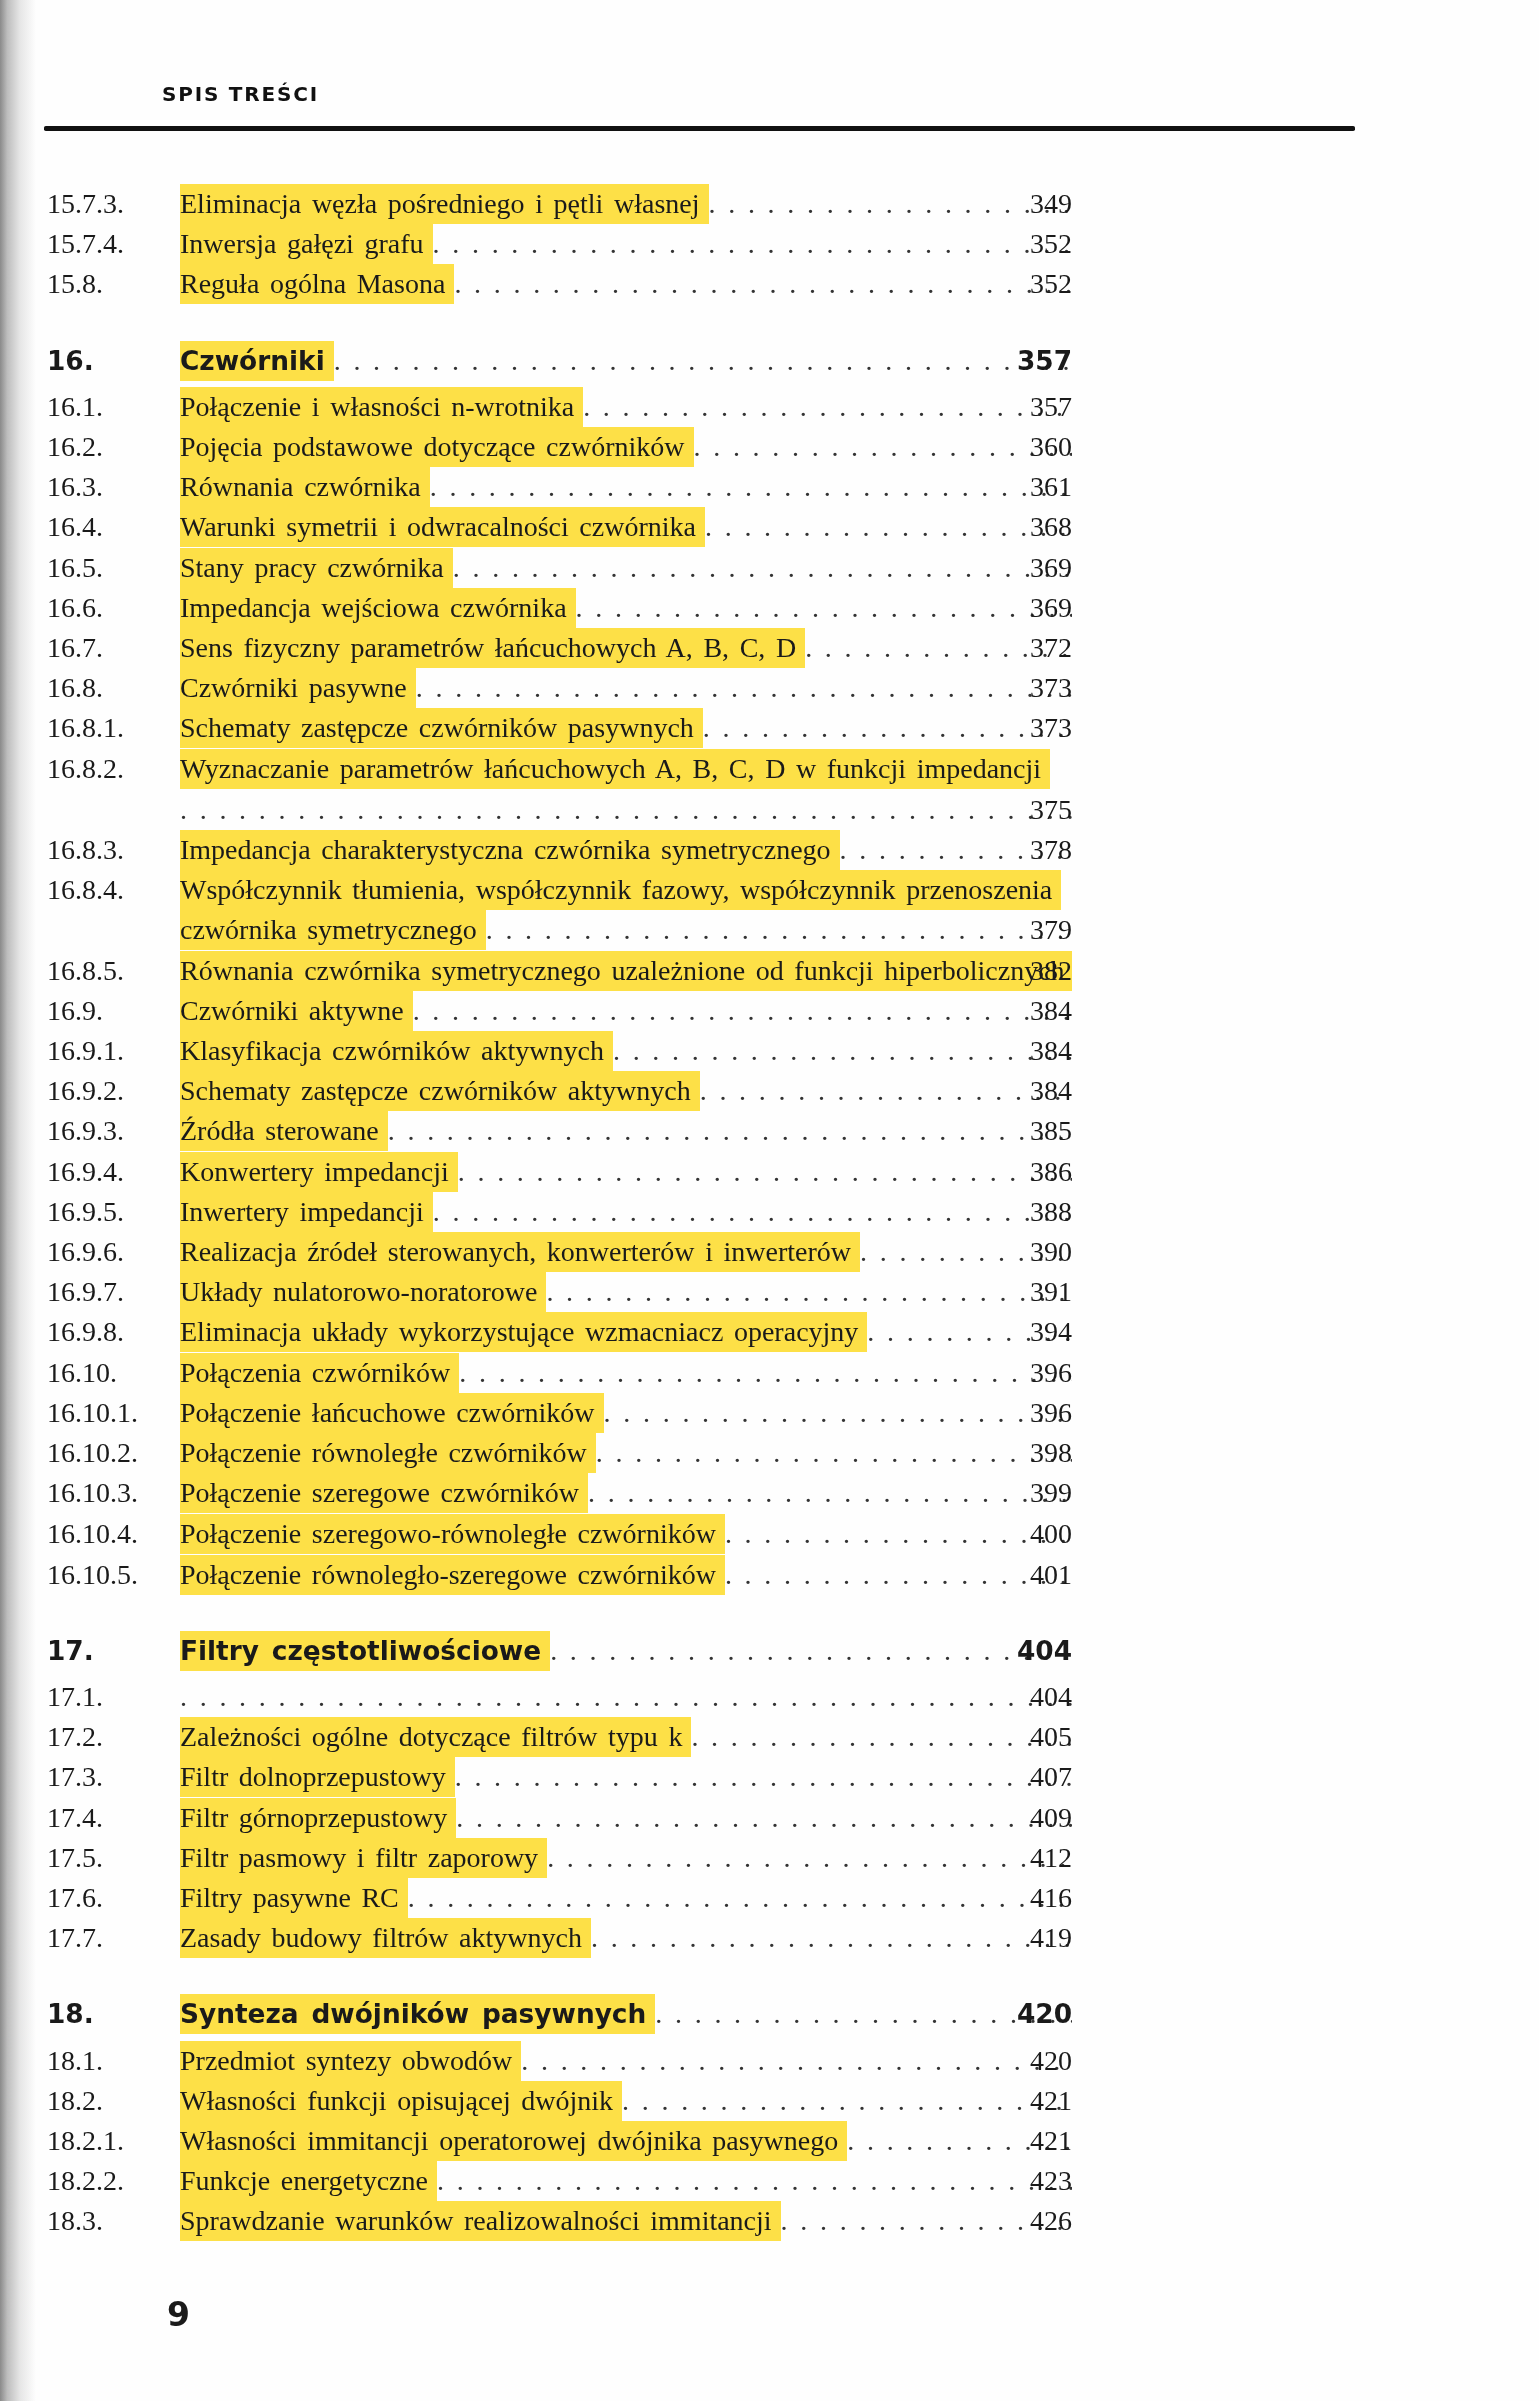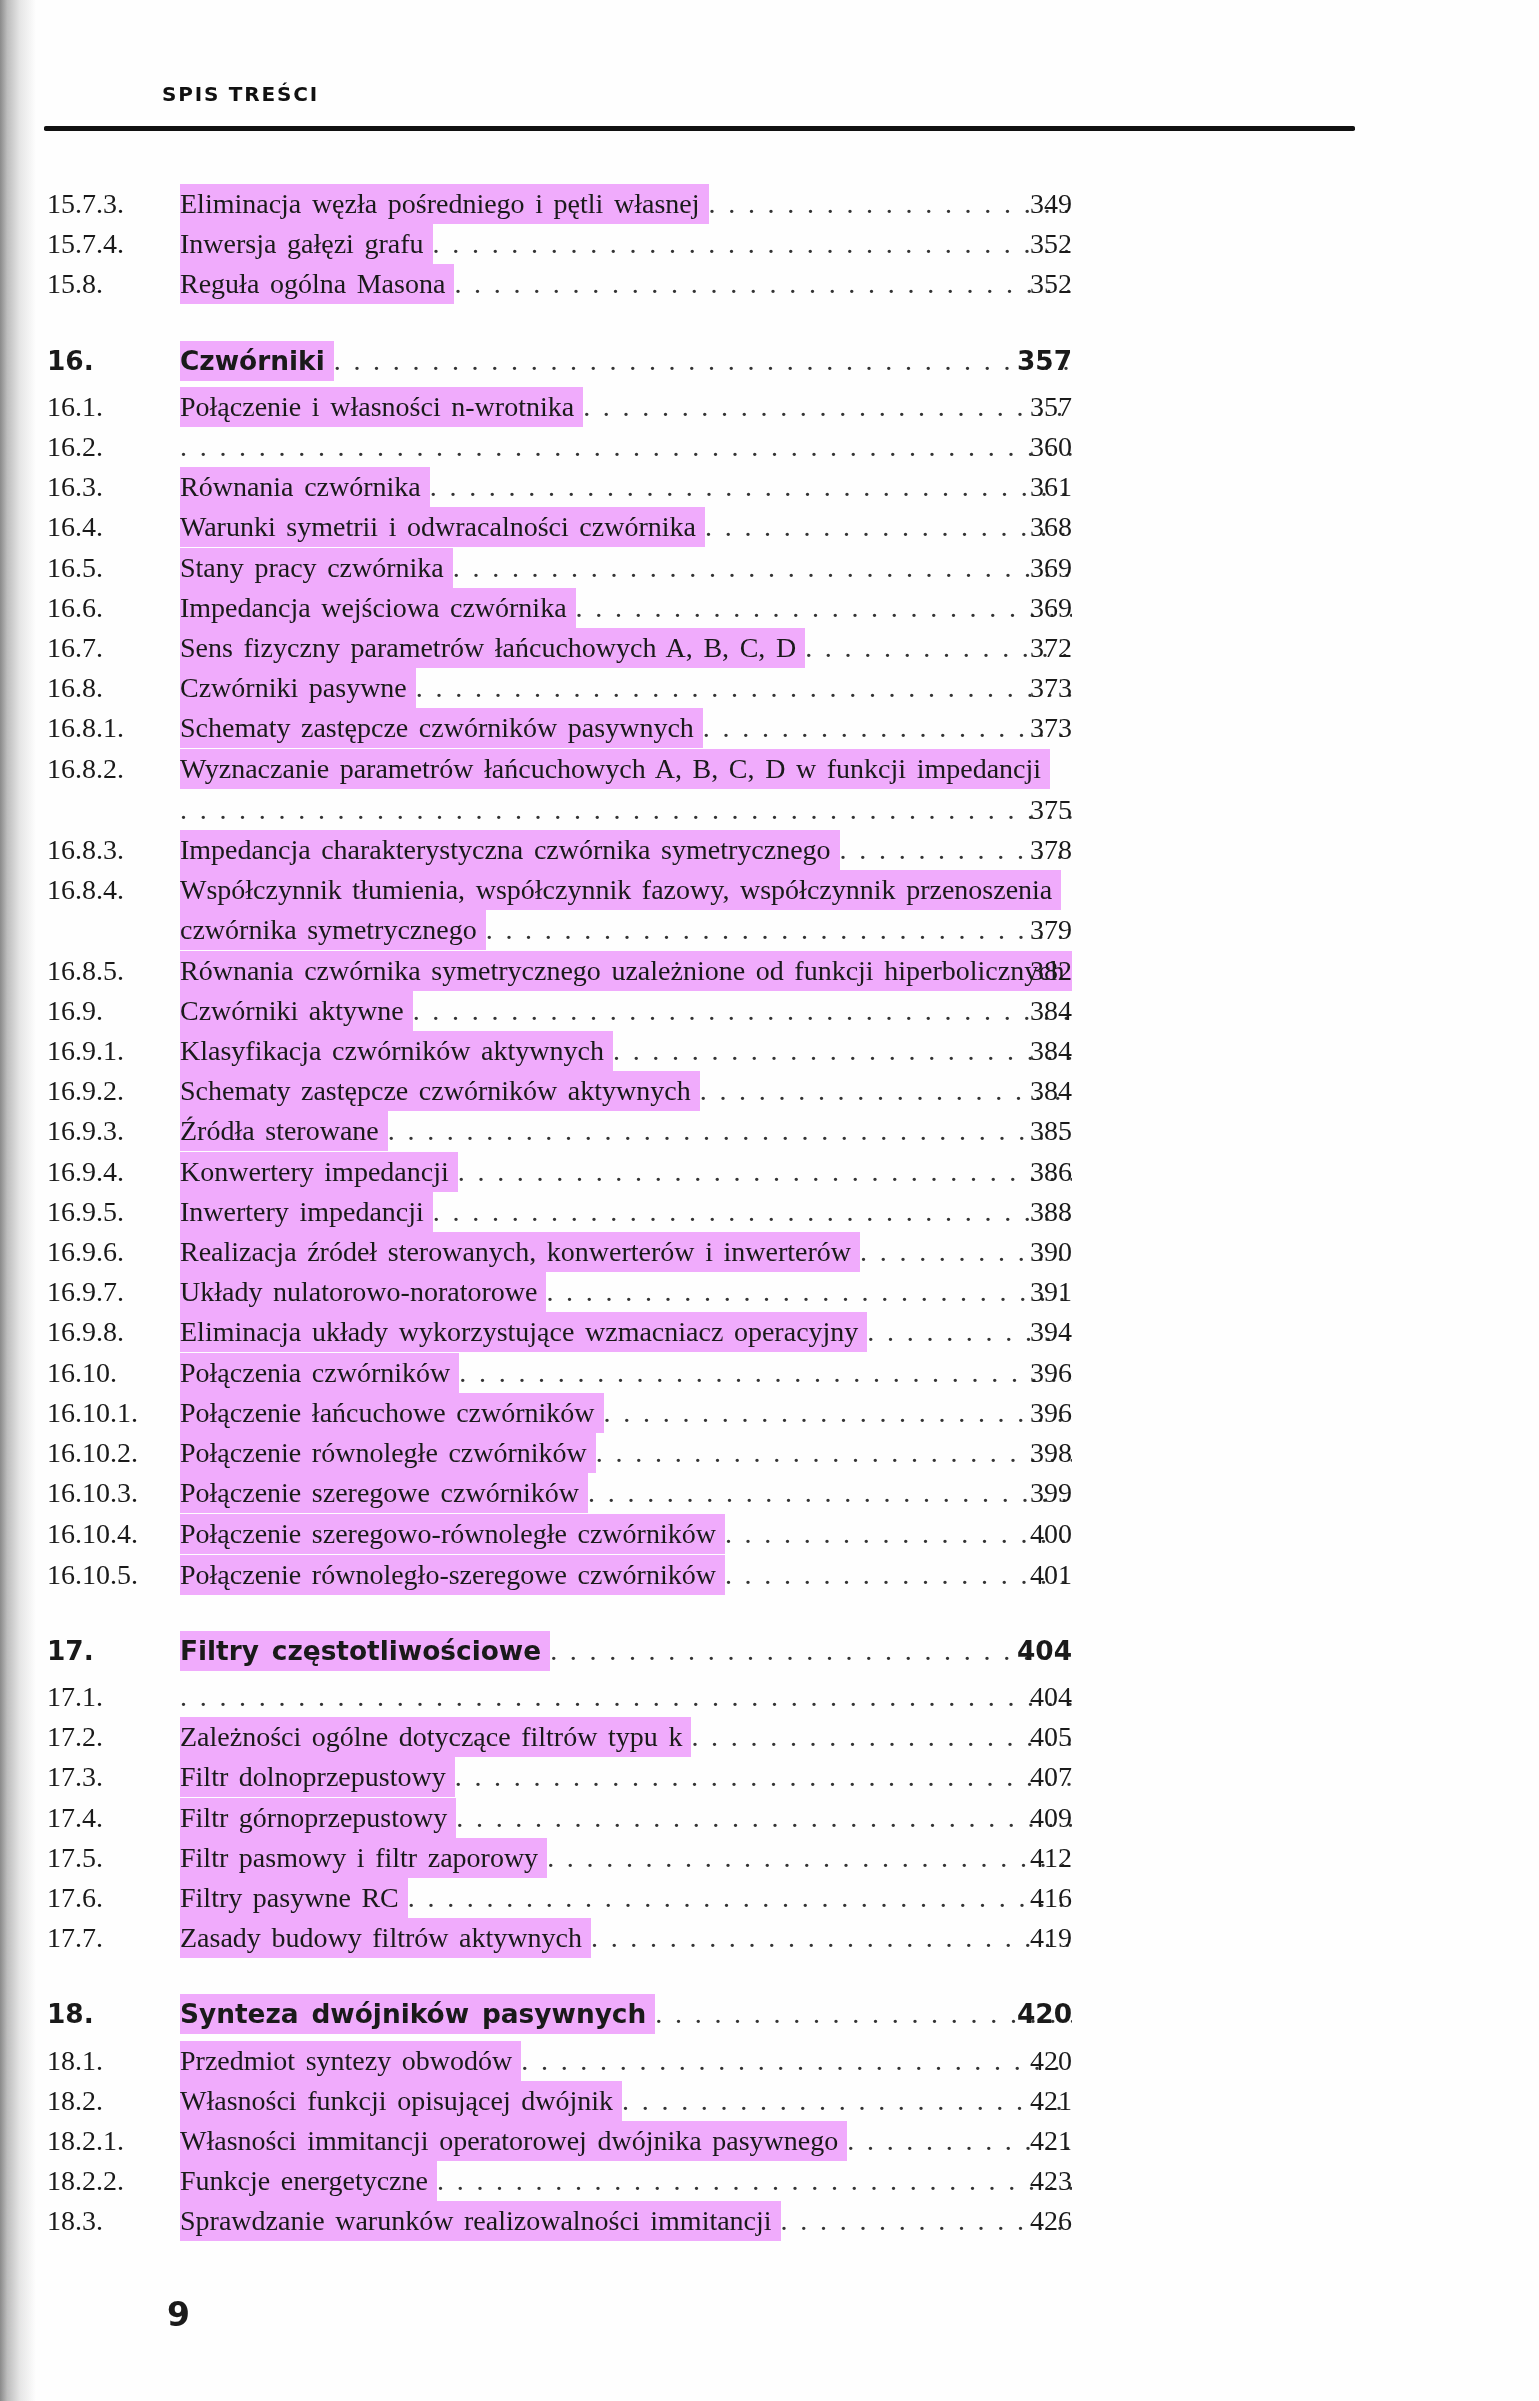--- a/index.html
+++ b/index.html
@@ -27,21 +27,21 @@
   .num {
     position: absolute; left: 47px; top: 0; font-size: 28px; line-height: 40px;
     white-space: nowrap;
   }
   .title-wrap {
     position: absolute; left: 180px; right: 188px; top: 0; height: 40px;
     display: flex; align-items: baseline; overflow: hidden;
   }
   .title {
     font-size: 28px; line-height: 40px; white-space: nowrap; flex: 0 0 auto;
-    padding-right: 9px; background: #f0abfc; word-spacing: 3.6px;
+    padding-right: 9px; background: #fde047; word-spacing: 3.6px;
   }
   .leader {
     flex: 1 1 auto; overflow: hidden; white-space: nowrap;
     font-size: 28px; line-height: 40px; letter-spacing: 12.7px; color: #333;
   }
   .page {
     position: absolute; right: 188px; top: 0; font-size: 28px; line-height: 40px;
     text-align: right; width: 64px; white-space: nowrap;
   }
   .chapter .num, .chapter .title, .chapter .page {
@@ -96,20 +96,21 @@
       <span class="num">16.1.</span>
       <div class="title-wrap">
         <span class="title">Połączenie i własności n-wrotnika</span>
         <span class="leader">........................................................................................................................</span>
       </div>
       <span class="page">357</span>
     </div>
     <div class="row section" style="top: 427px;">
       <span class="num">16.2.</span>
       <div class="title-wrap">
+        <span class="title">Pojęcia podstawowe dotyczące czwórników</span>
         <span class="leader">........................................................................................................................</span>
       </div>
       <span class="page">360</span>
     </div>
     <div class="row section" style="top: 467px;">
       <span class="num">16.3.</span>
       <div class="title-wrap">
         <span class="title">Równania czwórnika</span>
         <span class="leader">........................................................................................................................</span>
       </div>

